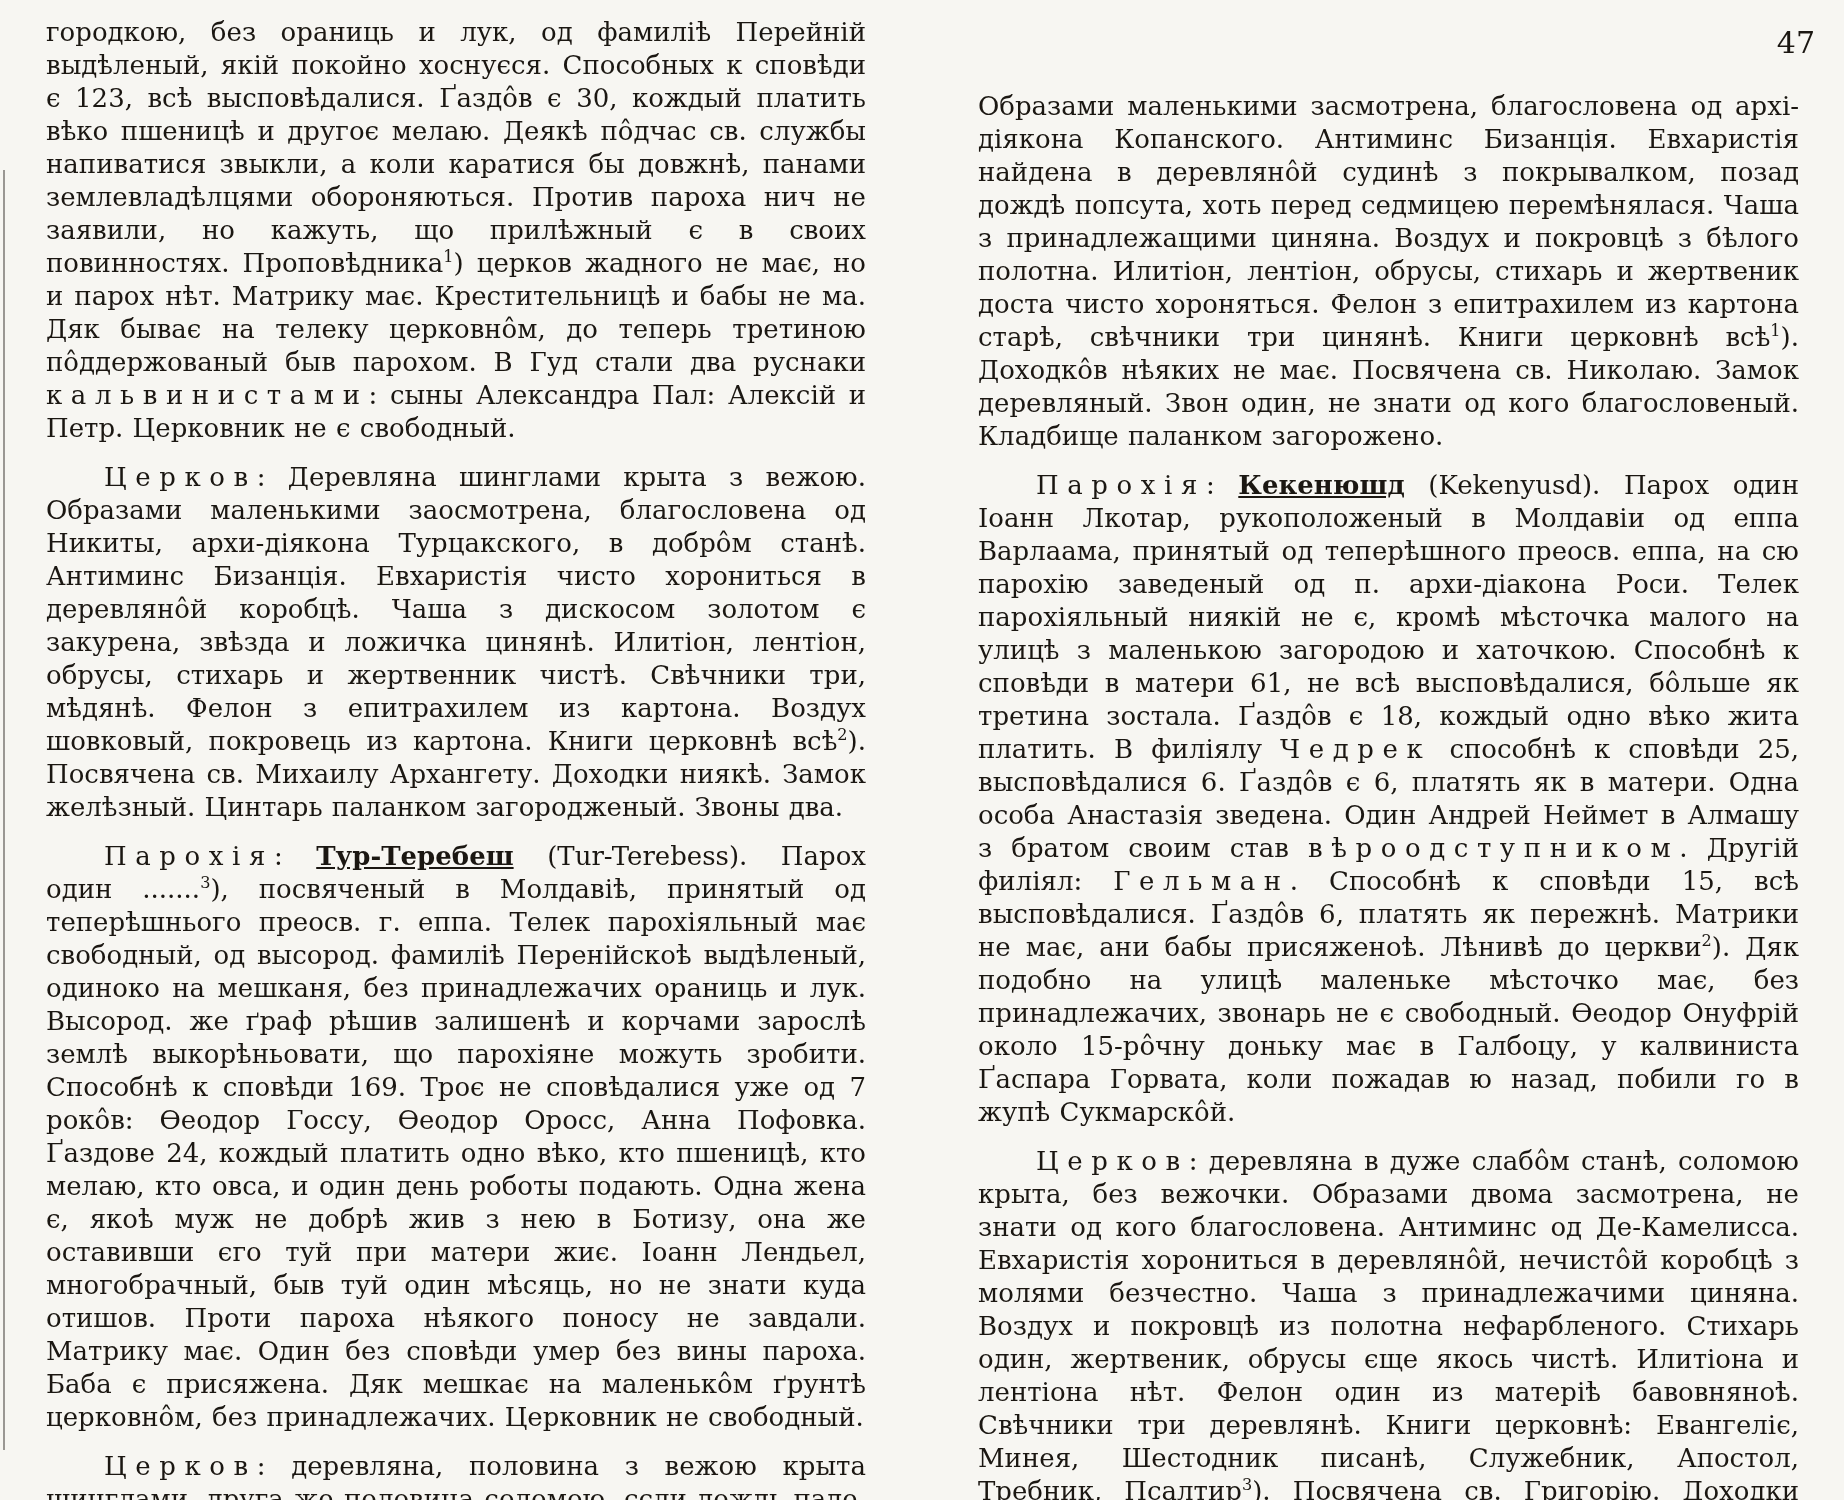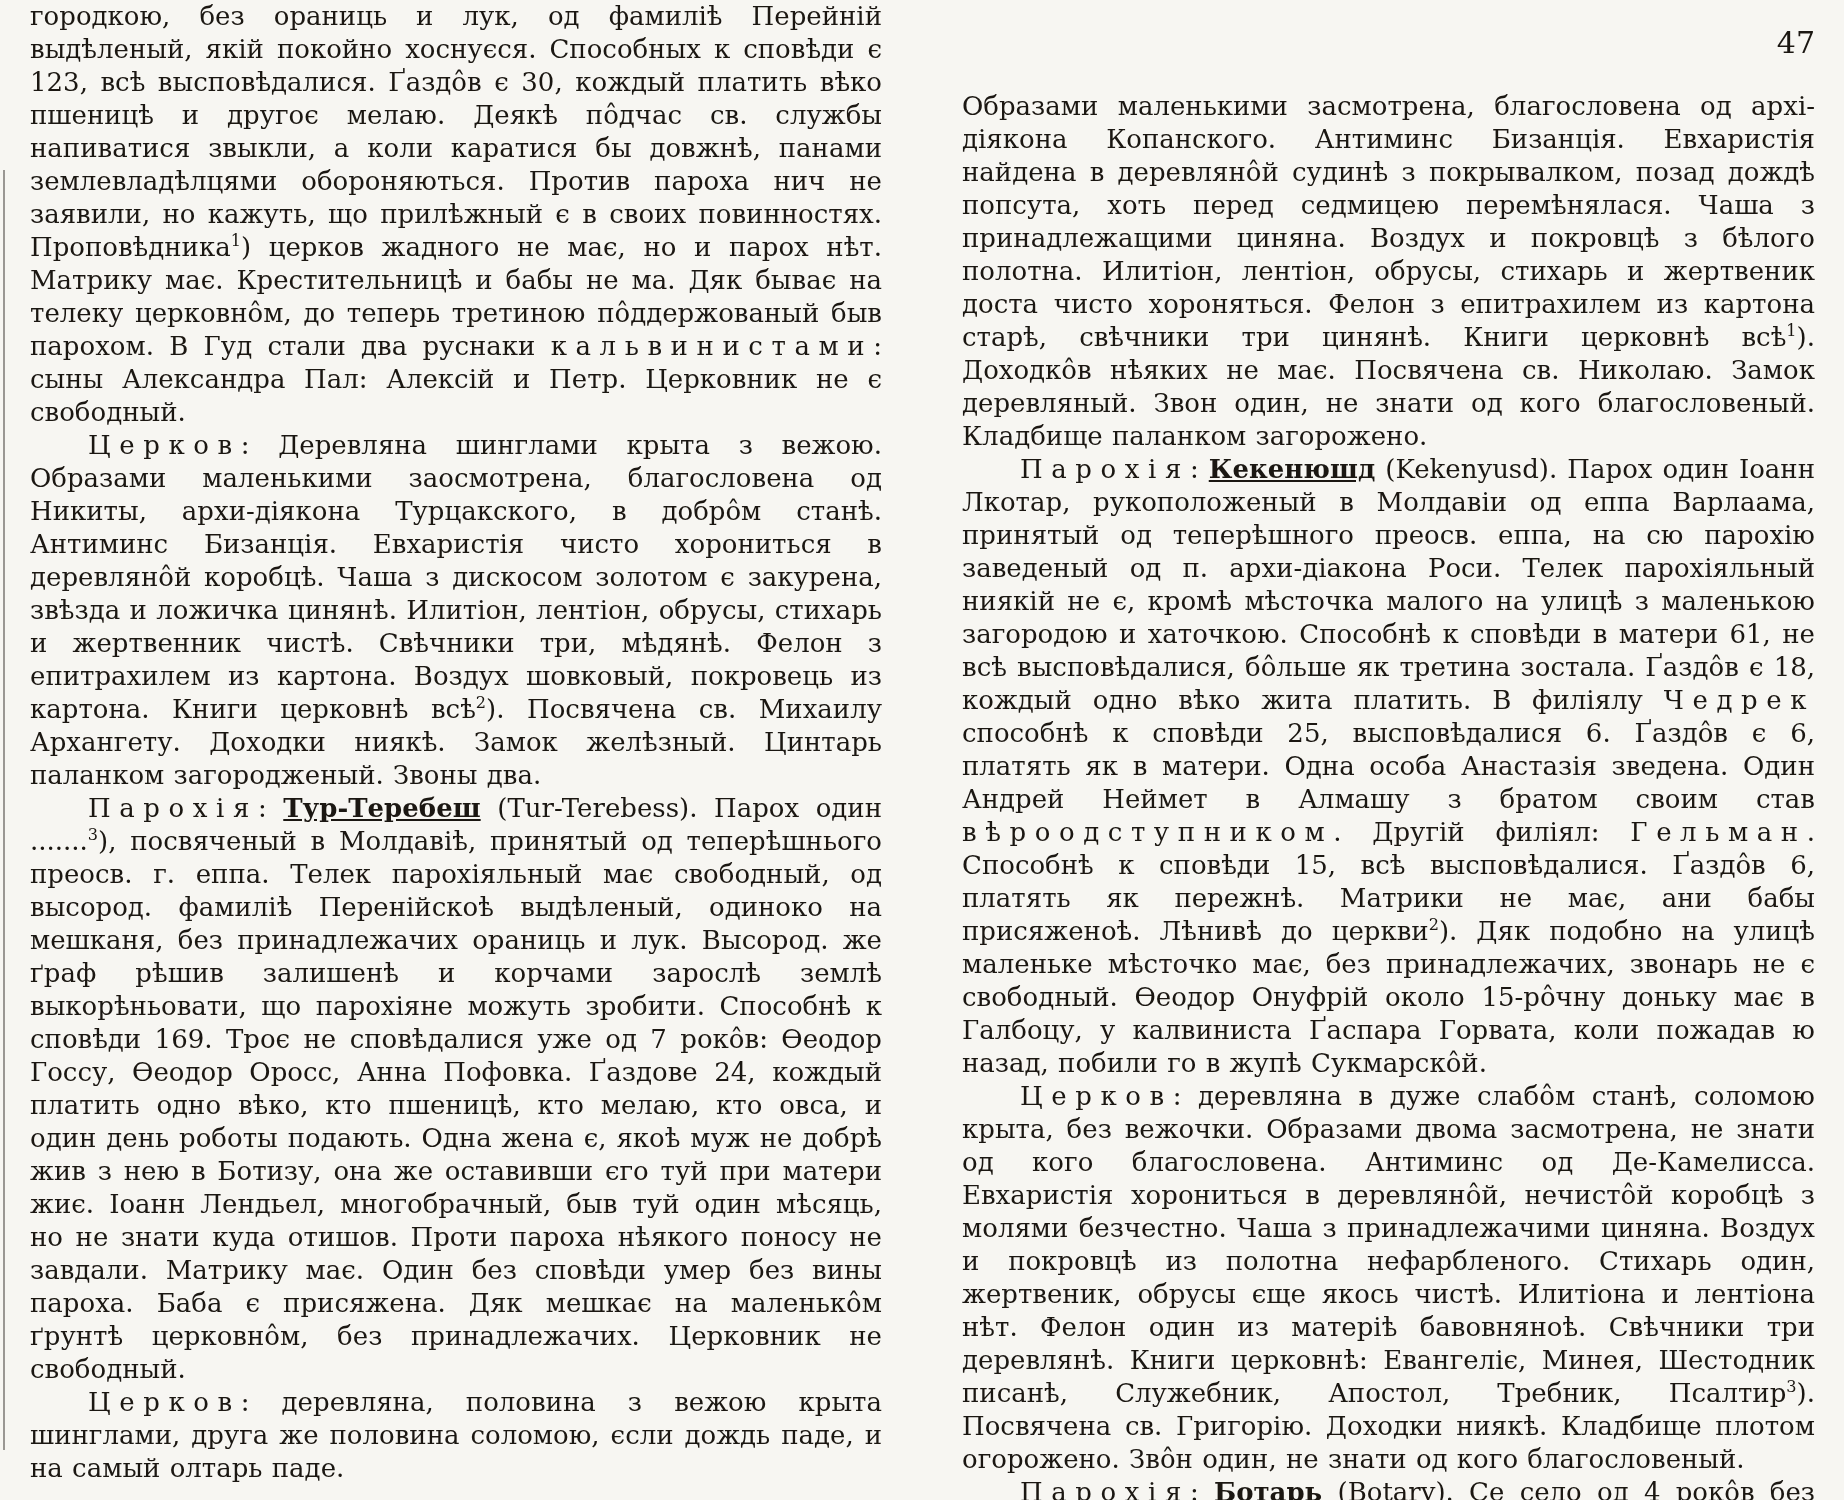--- a/index.html
+++ b/index.html
@@ -32,21 +32,21 @@
   .page-right { left: 962px; width: 853px; }
   .pagenum {
     font-size: 30px;
     line-height: 34px;
     padding-top: 26px;
     margin-bottom: 30px;
   }
   .page-left  .pagenum { text-align: left; }
   .page-right .pagenum { text-align: right; }
   .body-text p.para {
-    margin: 0;
+    margin: 16px;
     font-size: 26px;
     line-height: 33px;
     text-align: justify;
     word-spacing: 1px;
   }
   .body-text p.para.indent { text-indent: 58px; }
   .seg-spaced { letter-spacing: 0.33em; }
   .seg-bold   { font-weight: bold; text-decoration: underline; }
   sup {
     font-size: 0.62em;

